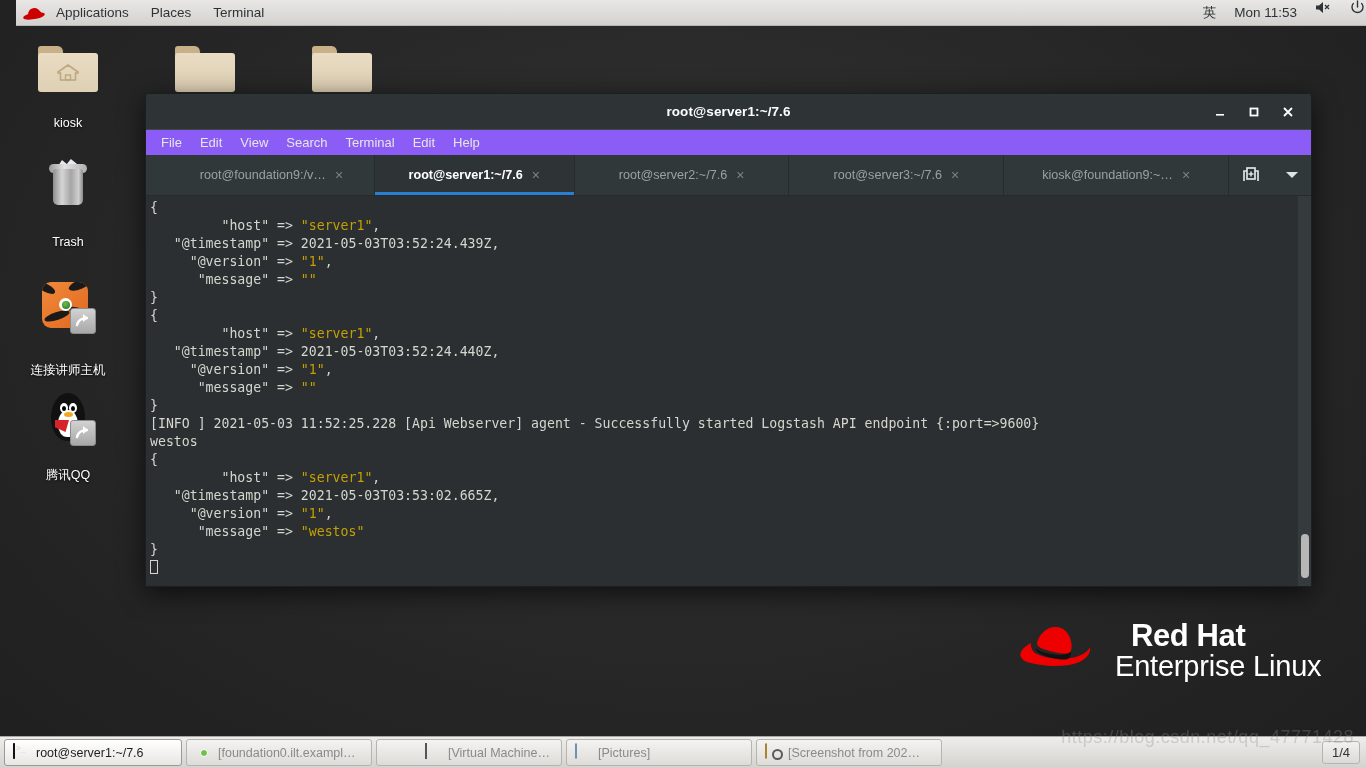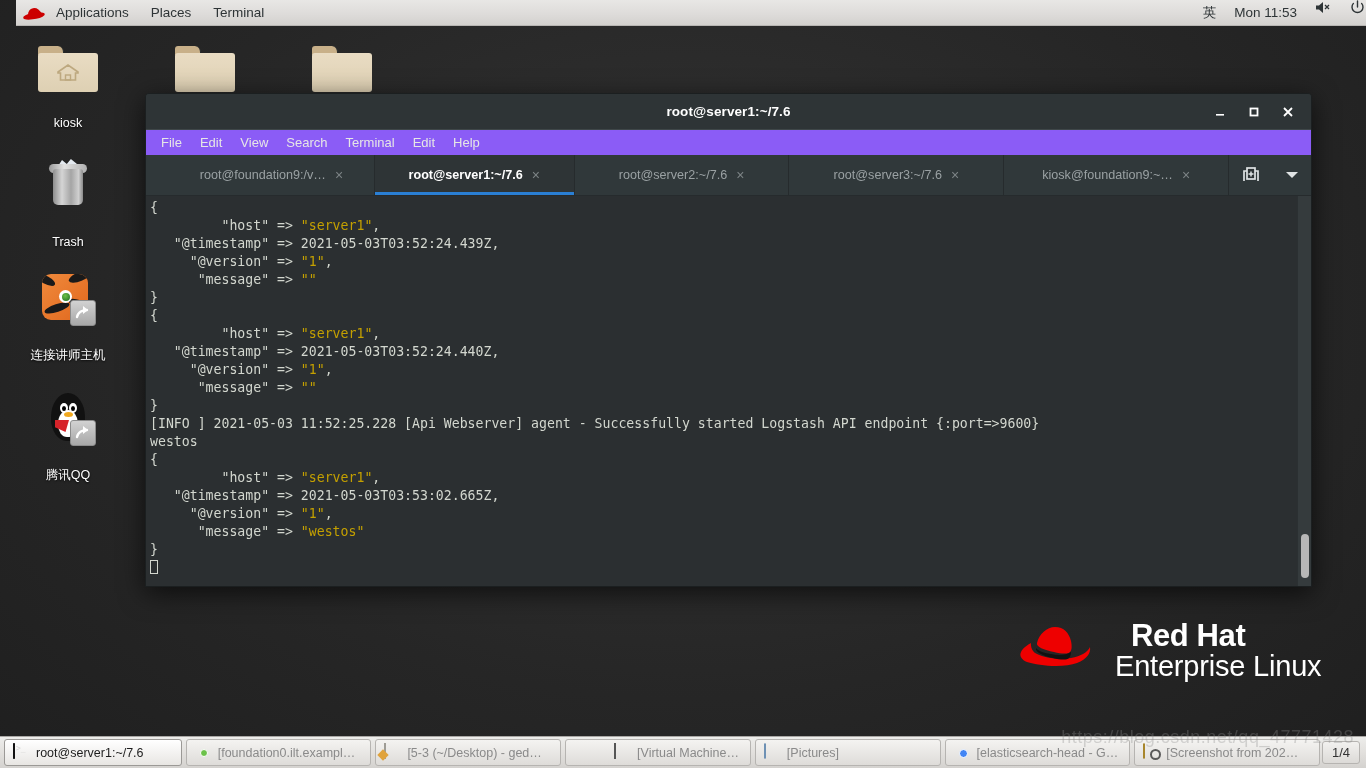--- a/index.html
+++ b/index.html
@@ -353,21 +353,21 @@
 
 <div class="desk-icon" style="left:20px; top:155px;">
   <div class="glyph">
     <div class="trash-crumple"></div>
     <div class="trash-lid"></div>
     <div class="trash-can"></div>
   </div>
   <div class="lbl">Trash</div>
 </div>
 
-<div class="desk-icon" style="left:20px; top:268px;">
+<div class="desk-icon" style="left:20px; top:276px;gap:7px;">
   <div class="glyph">
     <div class="tiger">
       <div class="stripe" style="left:-6px;top:2px;width:20px;height:8px;transform:rotate(28deg);"></div>
       <div class="stripe" style="left:26px;top:-2px;width:24px;height:9px;transform:rotate(-22deg);"></div>
       <div class="stripe" style="left:2px;top:30px;width:26px;height:8px;transform:rotate(-18deg);"></div>
       <div class="stripe" style="left:26px;top:26px;width:22px;height:8px;transform:rotate(20deg);"></div>
       <div class="eye">
           <i></i>
         </div>
     </div>
@@ -529,36 +529,28 @@
 
 <div id="taskbar">
   <div class="task active" style="width:178px;">
     <span class="ticon"><span class="ic-term"></span></span>
     <span class="tname">root@server1:~/7.6</span>
   </div>
   <div class="task" style="width:186px;">
     <span class="ticon"><span class="ic-tiger"></span></span>
     <span class="tname">[foundation0.ilt.exampl…</span>
   </div>
-  <div class="task" style="width:186px;">
-    <span class="ticon"><span class="ic-ged"></span></span>
-    <span class="tname">[5-3 (~/Desktop) - ged…</span>
-  </div>
   <div class="task" style="width:186px;padding-left:48px;">
     <span class="ticon"><span class="ic-vmm"></span></span>
     <span class="tname">[Virtual Machine Manag…</span>
   </div>
   <div class="task" style="width:186px;">
     <span class="ticon"><span class="ic-pics"></span></span>
     <span class="tname">[Pictures]</span>
   </div>
   <div class="task" style="width:186px;">
-    <span class="ticon"><span class="ic-chrome"></span></span>
-    <span class="tname">[elasticsearch-head - G…</span>
-  </div>
-  <div class="task" style="width:186px;">
     <span class="ticon"><span class="ic-shot"></span></span>
     <span class="tname">[Screenshot from 202…</span>
   </div>
   <div id="pager">1/4</div>
 </div>
 
 <div id="watermark">https://blog.csdn.net/qq_47771428</div>
 
 </body></html>

